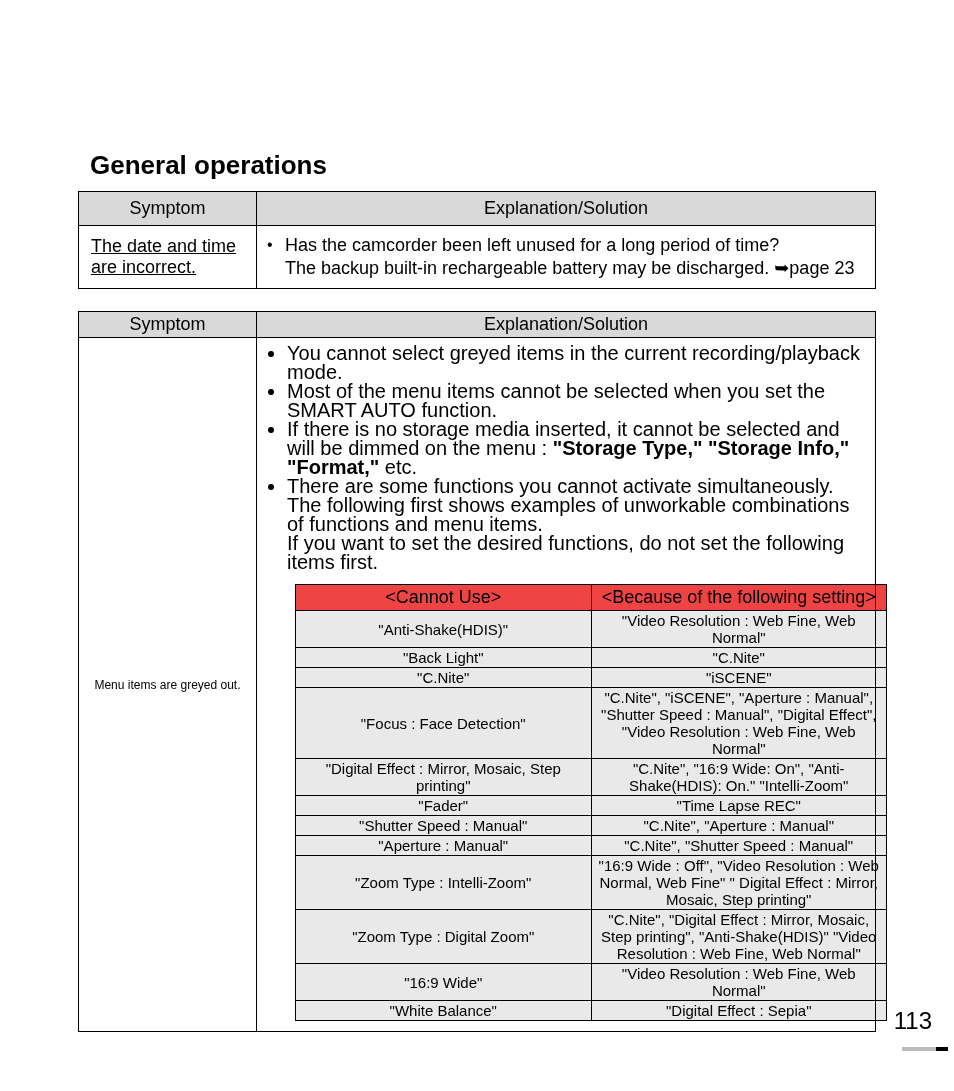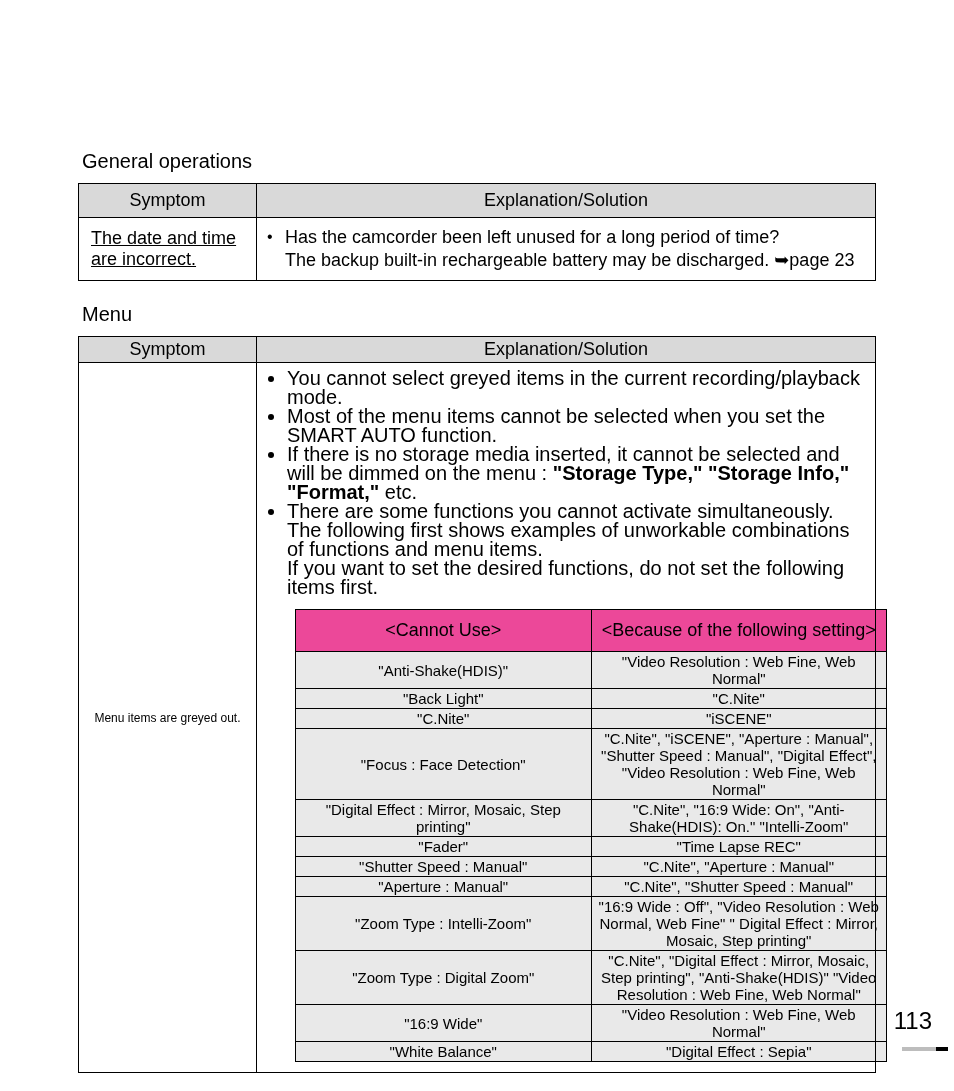--- a/index.html
+++ b/index.html
@@ -11,23 +11,23 @@
     width: 954px;
   }
   .page {
     position: relative;
     width: 954px;
     height: 1091px;
     padding: 150px 78px 40px 78px;
     box-sizing: border-box;
   }
   h2.section-title {
-    font-size: 20px;
-    font-weight: normal;
-    margin: 0 0 10px 4px;
+    font-size: 26px;
+    font-weight: bold;
+    margin: 0 0 10px 12px;
   }
   
   table.ops {
     width: 100%;
     border-collapse: collapse;
     table-layout: fixed;
   }
   table.ops col.c1 { width: 178px; }
   table.ops th {
     background: #d9d9d9;
@@ -100,23 +100,23 @@
   ul.sb li b { font-weight: bold; }
   
   table.inner {
     width: 592px;
     margin: 12px 0 0 34px;
     border-collapse: collapse;
     table-layout: fixed;
     font-size: 14.5px;
   }
   table.inner th {
-    background: #ec4899;
-    border: 1px solid #000;
-    padding: 10px 2px;
+    background: #ef4444;
+    border: 1px solid #000;
+    padding: 2px 2px;
     text-align: center;
     font-weight: normal;
   }
   table.inner td {
     background: #e9e9e9;
     border: 1px solid #000;
     padding: 1px 4px;
     text-align: center;
     line-height: 17px;
   }
@@ -172,21 +172,20 @@
             <span>Has the camcorder been left unused for a long period of time?</span>
             <span class="sub">The backup built-in rechargeable battery may be discharged. ➥page 23</span>
           </span>
         </div>
       </td>
     </tr>
   </tbody>
     </table>
 
   <div class="menu-block">
-    <h2 class="section-title">Menu</h2>
 
     <table class="menu-outer">
       <colgroup>
           <col class="c1">
           <col>
         </colgroup>
       <tbody>
           <tr>
         <th>Symptom</th>
         <th>Explanation/Solution</th>

